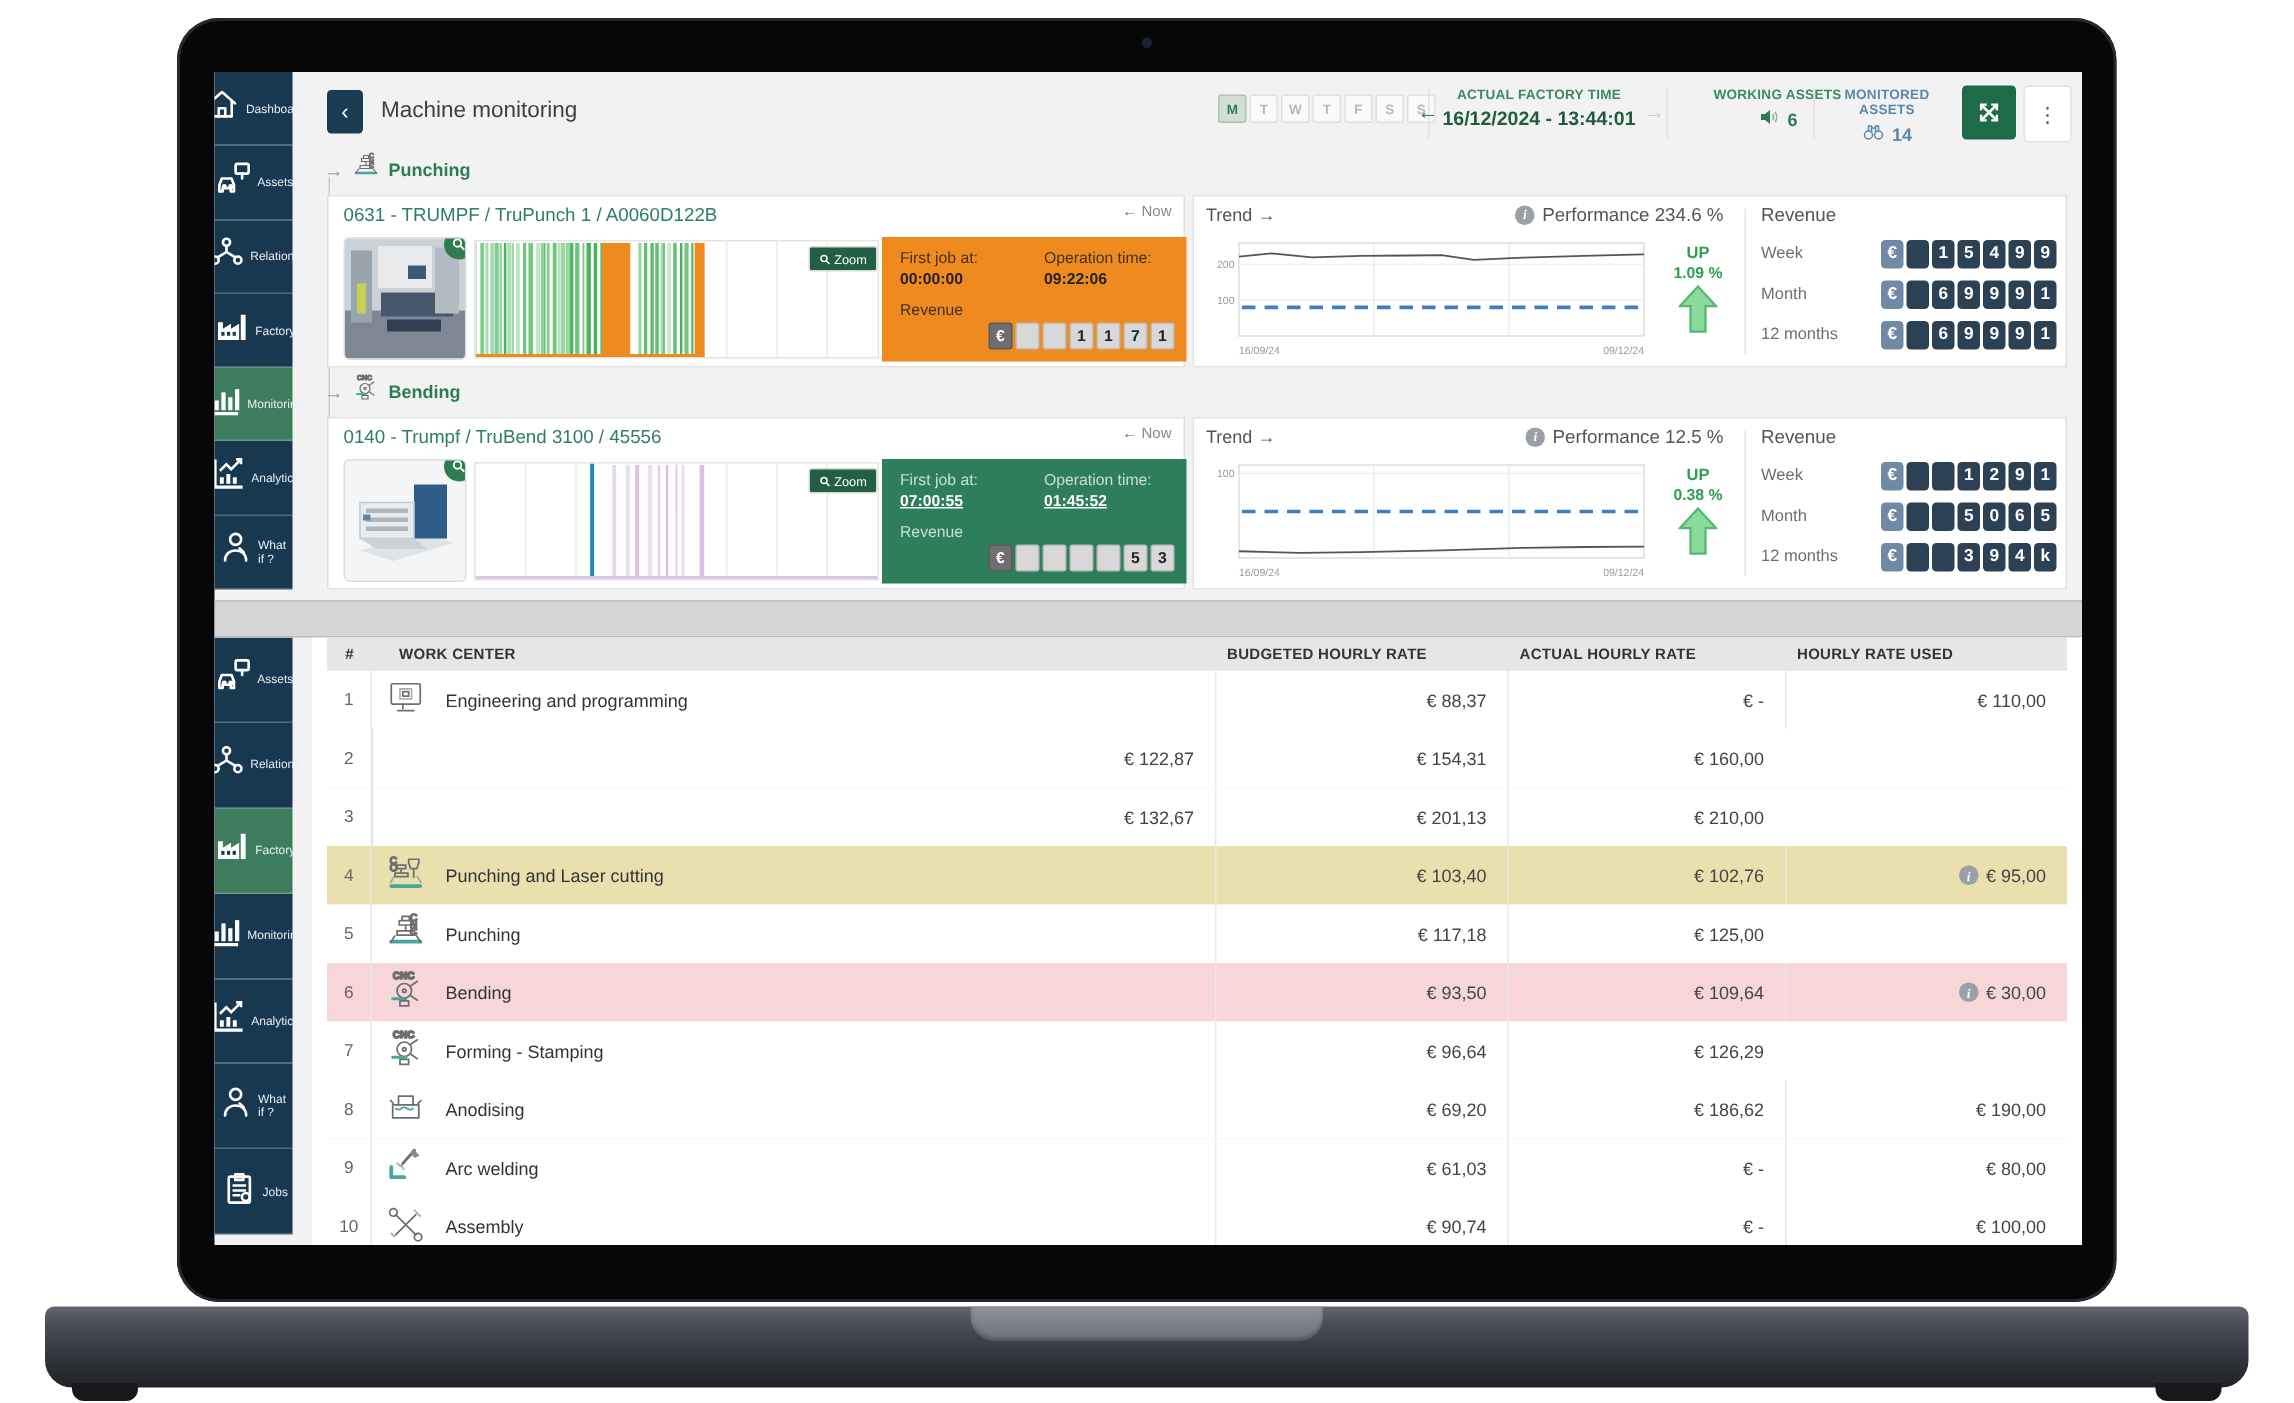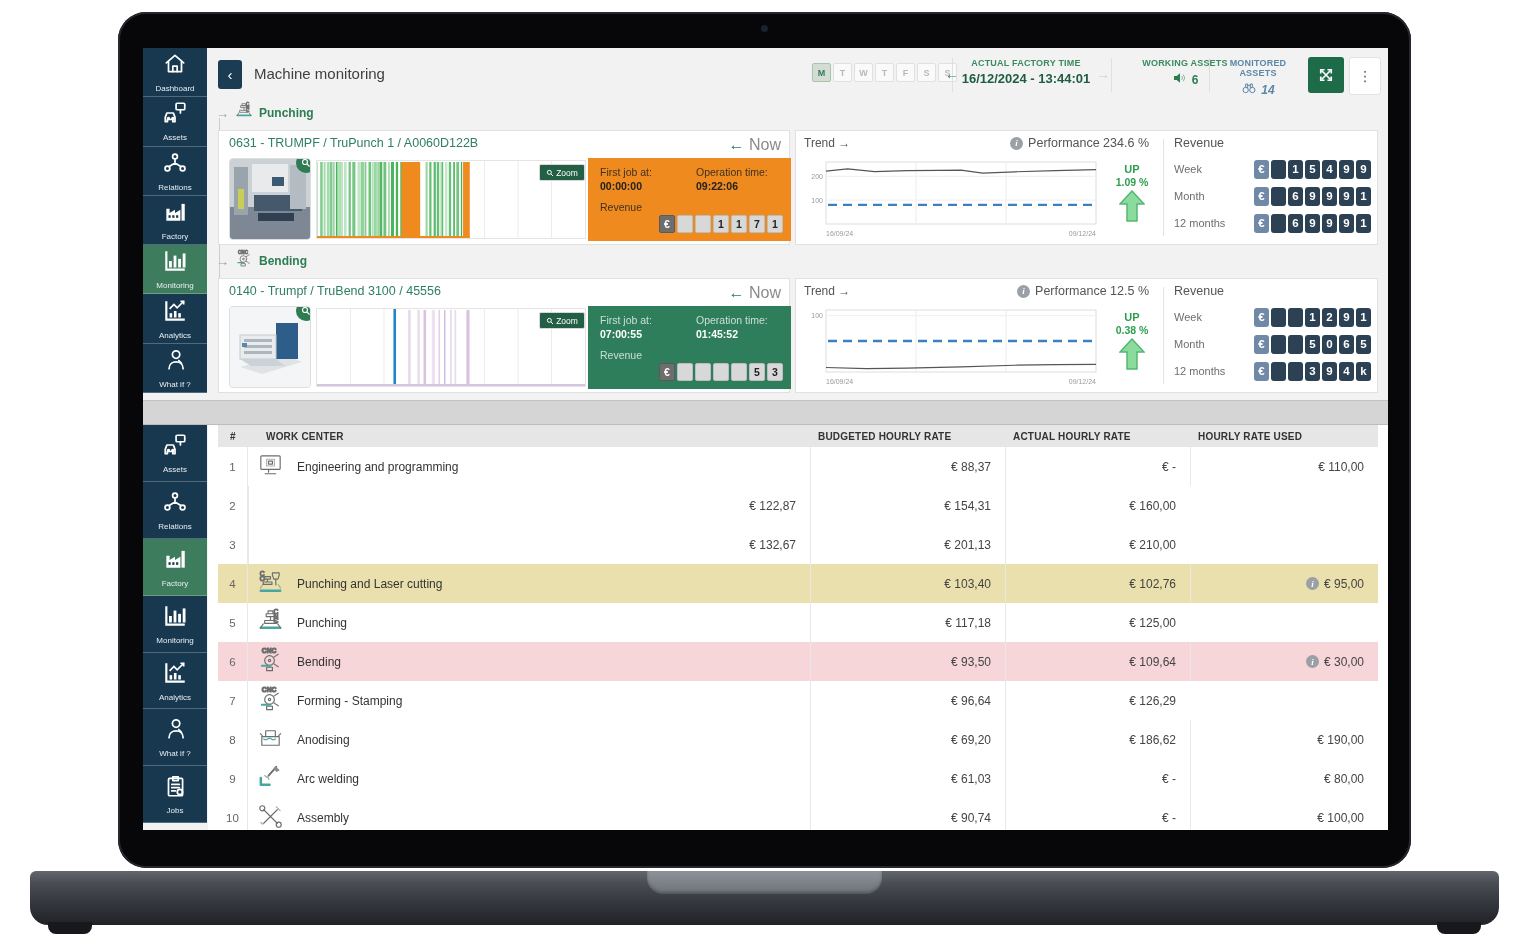--- a/index.html
+++ b/index.html
@@ -6,21 +6,21 @@
   body{width:1529px;height:935px;position:relative;background:#fff;font-family:"Liberation Sans",sans-serif;overflow:hidden;}
   
   .lid{position:absolute;left:118px;top:12px;width:1293px;height:856px;background:#070709;border-radius:28px;box-shadow:inset 0 0 0 2px #26282e;}
   .cam{position:absolute;left:761px;top:25px;width:7px;height:7px;border-radius:50%;background:#1b2130;}
   .screen{position:absolute;left:143px;top:48px;width:1245px;height:782px;background:#f2f2f2;overflow:hidden;}
   .base{position:absolute;left:30px;top:871px;width:1469px;height:54px;background:linear-gradient(180deg,#63666d 0%,#4a4d54 22%,#33363c 60%,#202227 100%);border-radius:6px 6px 18px 18px;}
   .notch{position:absolute;left:647px;top:871px;width:235px;height:23px;background:linear-gradient(180deg,#8e929a,#6c7077);border-radius:0 0 16px 16px;box-shadow:inset 0 -2px 3px rgba(0,0,0,.25);}
   .foot{position:absolute;top:922px;width:44px;height:12px;background:#17181b;border-radius:0 0 8px 8px;}
   
   .side{position:absolute;left:0;width:65px;}
-  .side-item{width:64px;box-sizing:border-box;background:#17384f;border-bottom:1px solid rgba(255,255,255,.25);display:flex;flex-direction:column;align-items:center;justify-content:center;gap:3px;cursor:pointer;}
+  .side-item{width:52px;box-sizing:border-box;background:#17384f;border-bottom:1px solid rgba(255,255,255,.25);display:flex;flex-direction:row;align-items:center;justify-content:center;gap:3px;cursor:pointer;}
   .side-item.active{background:#3d7c5c;}
   .side-item svg{width:26px;height:26px;}
   .side-label{font-size:8px;color:#e8eef2;}
   
   .hstrip{position:absolute;left:0;top:352px;width:1245px;height:25px;background:#d5d5d5;border-top:1px solid #c2c2c2;border-bottom:1px solid #bcbcbc;box-sizing:border-box;}
   
   .main-top{position:absolute;left:65px;top:0;width:1180px;height:352px;overflow:hidden;}
   .main-bottom{position:absolute;left:65px;top:377px;width:1180px;height:405px;overflow:hidden;background:#fff;}
   
   .back-btn{position:absolute;left:10px;top:12px;width:24px;height:29px;background:#1c3c54;border-radius:3px;color:#fff;display:flex;align-items:center;justify-content:center;font-size:15px;cursor:pointer;}
@@ -42,34 +42,34 @@
   .kebab-btn{position:absolute;left:1141px;top:9px;width:30px;height:36px;background:#fff;border:1px solid #e2e2e2;border-radius:3px;color:#555;font-size:14px;display:flex;align-items:center;justify-content:center;cursor:pointer;}
   
   .sec-head{position:absolute;left:8px;height:20px;display:flex;align-items:center;gap:5px;}
   .sec-arrow{color:#9a9a9a;font-size:13px;}
   .sec-head svg{width:20px;height:20px;}
   .sec-title{color:#2e7d52;font-weight:bold;font-size:12px;}
   .tree-line{position:absolute;left:11px;border-left:1px solid #cccccc;}
   .mcard{position:absolute;left:10px;width:572px;height:115px;background:#fff;border:1px solid #e1e1e1;box-sizing:border-box;}
   .rcard{position:absolute;left:587px;width:583px;height:115px;background:#fff;border:1px solid #e1e1e1;box-sizing:border-box;}
   .mtitle{position:absolute;left:10px;top:5px;font-size:12.5px;color:#2f8060;}
-  .now-lbl{position:absolute;right:8px;top:5px;font-size:16px;color:#8a8a8a;margin-left:19px;}
+  .now-lbl{position:absolute;right:8px;top:5px;font-size:10px;color:#8a8a8a;margin-left:19px;}
   .now-lbl b{color:#2e7d52;font-weight:bold;}
   .mimg{position:absolute;left:10px;top:27px;width:80px;height:80px;border:1px solid #ddd;border-radius:4px;overflow:hidden;background:#eee;}
   .mimg svg{width:100%;height:100%;display:block;}
   .mag{position:absolute;right:-6px;top:-6px;width:20px;height:20px;border-radius:50%;background:#2e7d52;display:flex;align-items:center;justify-content:center;}
   .mag svg{width:12px;height:12px;}
   .tl-box{position:absolute;left:97px;top:29px;width:270px;height:79px;background:#fff;border:1px solid #e4e4e4;box-sizing:border-box;}
   .zoom-btn{position:absolute;left:320px;top:33px;width:44px;height:15px;background:#235f44;border:1px solid #d8d8d8;border-radius:2px;color:#fff;font-size:8.5px;display:flex;align-items:center;justify-content:center;gap:2px;cursor:pointer;}
   .info-panel{position:absolute;left:369px;top:27px;width:203px;height:83px;font-size:10.5px;}
   .ip-lbl{opacity:.85;}
   .ip-val{font-weight:bold;margin-top:2px;}
   .panel-orange{background:#ef8a1e;color:#222;}
   .panel-green{background:#2e7e5c;color:#e3efe9;}
-  .panel-green .ip-val{color:#fff;}
+  .panel-green .ip-val{color:#fff;text-decoration:underline;}
   .counter{display:flex;gap:2px;}
   .counter .tile{display:flex;align-items:center;justify-content:center;border-radius:2px;font-weight:bold;}
   .counter.light .tile{width:14px;height:16px;background:#d8d8d8;border:1px solid #bdbdbd;color:#222;font-size:10.5px;}
   .counter.light .tile.euro{background:#6e6e6e;border-color:#5a5a5a;color:#fff;}
   .counter.navy .tile{width:15px;height:19px;background:#2d4154;color:#fff;font-size:11.5px;border-radius:3px;}
   .counter.navy .tile.euro{background:#7089a6;}
   .trend-lbl{position:absolute;left:8px;top:5px;font-size:12px;color:#555;}
   .perf{position:absolute;right:228px;top:5px;font-size:12.5px;color:#555;display:flex;align-items:center;gap:5px;}
   .iinfo{display:inline-flex;width:13px;height:13px;border-radius:50%;background:#9aa0a6;color:#fff;font-size:9px;font-weight:bold;align-items:center;justify-content:center;font-family:"Liberation Serif",serif;font-style:italic;}
   .chart-wrap{position:absolute;left:4px;top:26px;}
@@ -275,21 +275,21 @@
         <span id="vol-icon"><svg viewBox="0 0 24 20" fill="none">
               <path d="M3 7v6h4l5 4V3L7 7z" fill="#2e7d52"></path>
               <path d="M14.5 7a4.5 4.5 0 010 6M17 5a8 8 0 010 10" stroke="#2e7d52" stroke-width="1.4" fill="none" opacity=".55"></path>
             </svg></span>
         <span>6</span>
       </div>
     </div>
     <div class="hsep" style="left:1001px;"></div>
     <div class="assets-block" style="left:1004px;width:92px;">
       <div class="ab-label" style="color:#5b87a8;">MONITORED ASSETS</div>
-      <div class="ab-value" style="color:#5b87a8;font-style:italic;">
+      <div class="ab-value" style="color:#5b87a8;">
         <span id="bino-icon"><svg viewBox="0 0 24 20" fill="none" stroke="#5b87a8" stroke-width="1.5">
               <circle cx="7" cy="13" r="4"></circle>
               <circle cx="17" cy="13" r="4"></circle>
               <path d="M7 9V4h3v6M17 9V4h-3v6M10 6h4"></path>
             </svg></span>
         <span>14</span>
       </div>
     </div>
 
     <div class="expand-btn">

